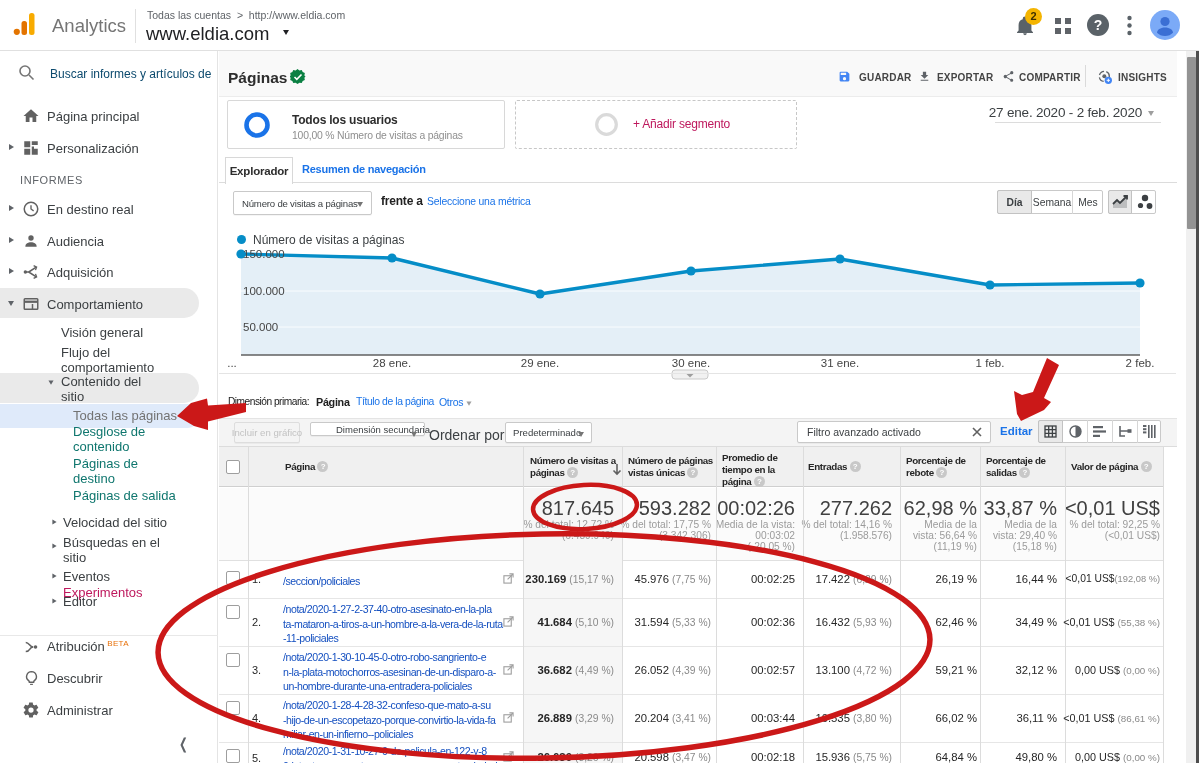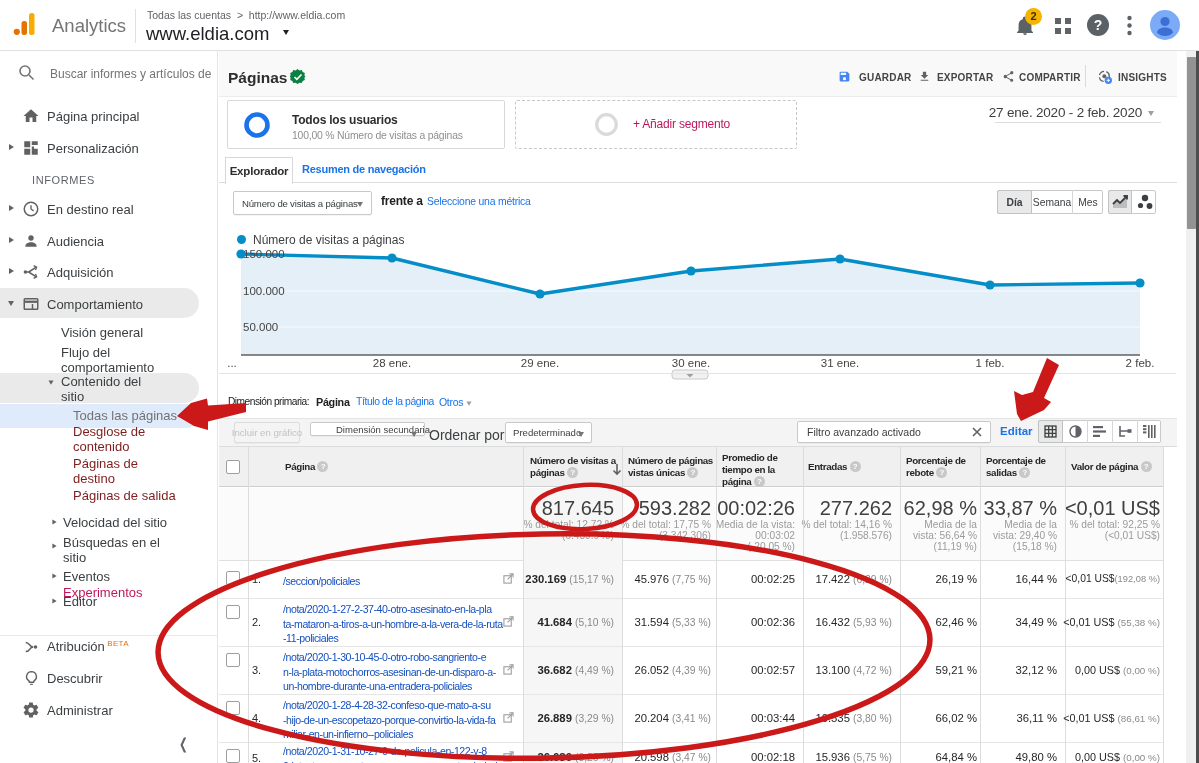--- a/index.html
+++ b/index.html
@@ -1,21 +1,21 @@
 <!DOCTYPE html>
 <html><head>
 <meta charset="utf-8">
 <style>
 *{margin:0;padding:0;box-sizing:border-box}
 html,body{width:1199px;height:763px;overflow:hidden;background:#fff;
   font-family:"Liberation Sans",sans-serif;position:relative}
 .abs{position:absolute}
 .nav-item{position:absolute;left:47px;font-size:13px;color:#3c4043;white-space:nowrap}
 .sub1{position:absolute;left:61px;font-size:13px;color:#3c4043;white-space:nowrap}
-.sub2{position:absolute;left:73px;font-size:13px;color:#7f1d1d;white-space:nowrap}
+.sub2{position:absolute;left:73px;font-size:13px;color:#0f766e;white-space:nowrap}
 .tri{position:absolute;width:0;height:0}
 .tri-r{border-top:3.5px solid transparent;border-bottom:3.5px solid transparent;border-left:5px solid #5f6368}
 .tri-d{border-left:3.5px solid transparent;border-right:3.5px solid transparent;border-top:5px solid #5f6368}
 .btn{position:absolute;background:#fff;border:1px solid #c9c9c9;border-radius:2px;
   font-size:11px;color:#3c4043;display:flex;align-items:center;box-shadow:0 1px 0 rgba(0,0,0,.04)}
 .qm{display:inline-block;width:11px;height:11px;border-radius:50%;background:#c8c8c8;color:#fff;
   font-size:8px;line-height:11px;text-align:center;vertical-align:1px}
 .hdrlbl{position:absolute;font-size:9.8px;font-weight:bold;color:#262626;line-height:12px;letter-spacing:-.35px}
 .num-r{position:absolute;text-align:right;font-size:11.3px;color:#262626;white-space:nowrap}
 .pct{color:#8a8a8a;font-size:10.3px}
@@ -64,38 +64,38 @@
       <path d="M15 17.5c-4.6 0-8 2.3-8 5.2 1.9 2 4.8 3.3 8 3.3s6.1-1.3 8-3.3c0-2.9-3.4-5.2-8-5.2z" fill="#3b6fd4"></path>
     </svg>
 </div>
 
 <div class="abs" style="left:0;top:51px;width:218px;height:712px;background:#fff;border-right:1px solid #e4e4e4;z-index:10">
 
   <svg class="abs" style="left:18px;top:13px" width="17" height="17" viewBox="0 0 17 17">
     <circle cx="7" cy="7" r="5" fill="none" stroke="#757575" stroke-width="1.6"></circle>
     <line x1="11" y1="11" x2="15.5" y2="15.5" stroke="#757575" stroke-width="1.6"></line>
   </svg>
-  <div class="abs" style="left:50px;top:16px;font-size:12px;color:#737373">Buscar informes y artículos de</div>
+  <div class="abs" style="left:50px;top:16px;font-size:12px;color:#0c4a6e">Buscar informes y artículos de</div>
 
   <div class="abs" style="left:0;top:237px;width:199px;height:30px;background:#eaeaea;border-radius:0 15px 15px 0"></div>
   <div class="abs" style="left:0;top:322px;width:199px;height:30px;background:#eaeaea;border-radius:0 15px 15px 0"></div>
   <div class="abs" style="left:0;top:353px;width:199px;height:24px;background:#dfeafa;border-radius:0 12px 12px 0"></div>
 
   <svg class="abs" style="left:22px;top:56px" width="18" height="18" viewBox="0 0 24 24" fill="#616161">
       <path d="M10 20v-6h4v6h5v-8h3L12 3 2 12h3v8z"></path>
     </svg>
   <div class="nav-item" style="top:58px">Página principal</div>
 
   <div class="tri tri-r" style="left:9px;top:93px"></div>
   <svg class="abs" style="left:22px;top:88px" width="18" height="18" viewBox="0 0 24 24" fill="#616161">
       <path d="M3 3h8v8H3zM13 3h8v5h-8zM13 10h3v3h5v8h-8zM3 13h8v8H3z"></path>
     </svg>
   <div class="nav-item" style="top:90px">Personalización</div>
 
-  <div class="abs" style="left:32px;top:123px;font-size:11px;color:#5f6368;letter-spacing:.6px">INFORMES</div>
+  <div class="abs" style="left:20px;top:123px;font-size:11px;color:#5f6368;letter-spacing:.6px">INFORMES</div>
 
   <div class="tri tri-r" style="left:9px;top:154px"></div>
   <svg class="abs" style="left:22px;top:149px" width="18" height="18" viewBox="0 0 24 24" fill="none" stroke="#616161" stroke-width="2">
       <circle cx="12" cy="12" r="9"></circle>
       <path d="M12 7v5l3.5 2.5" stroke-width="1.8"></path>
     </svg>
   <div class="nav-item" style="top:151px">En destino real</div>
 
   <div class="tri tri-r" style="left:9px;top:186px"></div>
   <svg class="abs" style="left:22px;top:181px" width="18" height="18" viewBox="0 0 24 24" fill="#616161">

